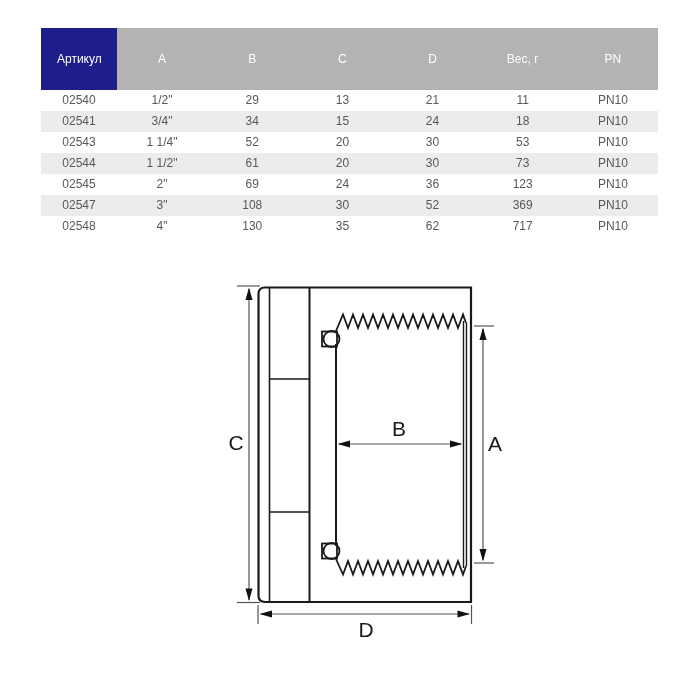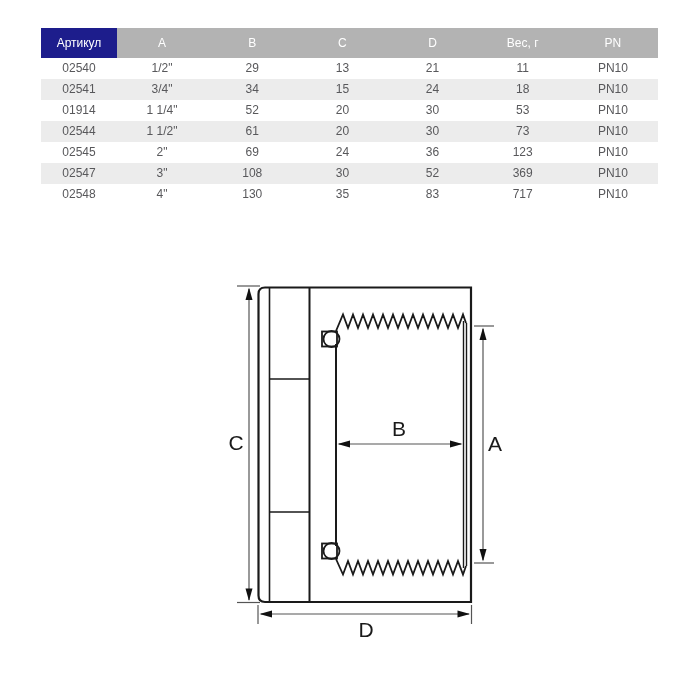--- a/index.html
+++ b/index.html
@@ -4,21 +4,21 @@
 <style>
   html,body{margin:0;padding:0;background:#fff;}
   .page{position:relative;width:700px;height:700px;background:#ffffff;overflow:hidden;
         font-family:"Liberation Sans",sans-serif;}
 
   
   .spec-table{position:absolute;left:41px;top:28px;width:617px;
               border-collapse:collapse;table-layout:fixed;
               font-size:12px;color:var(--table-text,#58585b);text-align:center;}
   .spec-table th{height:30px;background:var(--header-gray,#b3b3b3);
-                 color:#ffffff;font-weight:normal;font-size:12px;padding:0;}
+                 color:#ffffff;font-weight:normal;font-size:12px;padding:16px;}
   .spec-table th.blue{background:var(--header-blue,#1d1d8c);}
   .spec-table td{height:21px;padding:0;line-height:21px;}
   .spec-table tbody tr:nth-child(even){background:var(--row-stripe,#ececec);}
 
   
   .drawing-svg{position:absolute;left:0;top:0;width:700px;height:700px;}
   .body-line{stroke:#1a1a1a;fill:none;}
   .dim-line{stroke:#555555;stroke-width:1.2;fill:none;}
   .dim-arrow{fill:#111111;stroke:none;}
   .dim-label{font-family:"Liberation Sans",sans-serif;font-size:21px;fill:#1a1a1a;text-anchor:middle;}
@@ -57,21 +57,21 @@
         <tr>
           <td>02541</td>
           <td>3/4"</td>
           <td>34</td>
           <td>15</td>
           <td>24</td>
           <td>18</td>
           <td>PN10</td>
         </tr>
         <tr>
-          <td>01914</td>
+          <td>02543</td>
           <td>1 1/4"</td>
           <td>52</td>
           <td>20</td>
           <td>30</td>
           <td>53</td>
           <td>PN10</td>
         </tr>
         <tr>
           <td>02544</td>
           <td>1 1/2"</td>
@@ -97,21 +97,21 @@
           <td>30</td>
           <td>52</td>
           <td>369</td>
           <td>PN10</td>
         </tr>
         <tr>
           <td>02548</td>
           <td>4"</td>
           <td>130</td>
           <td>35</td>
-          <td>83</td>
+          <td>62</td>
           <td>717</td>
           <td>PN10</td>
         </tr>
       </tbody>
   </table>
 
   <svg class="drawing-svg" viewBox="0 0 700 700">
 
     <g>
       <path class="body-line" stroke-width="2.2" d="M 471,287.5 L 265,287.5 Q 258.5,287.5 258.5,294 L 258.5,595.5 Q 258.5,602 265,602 L 471,602 Z"></path>

